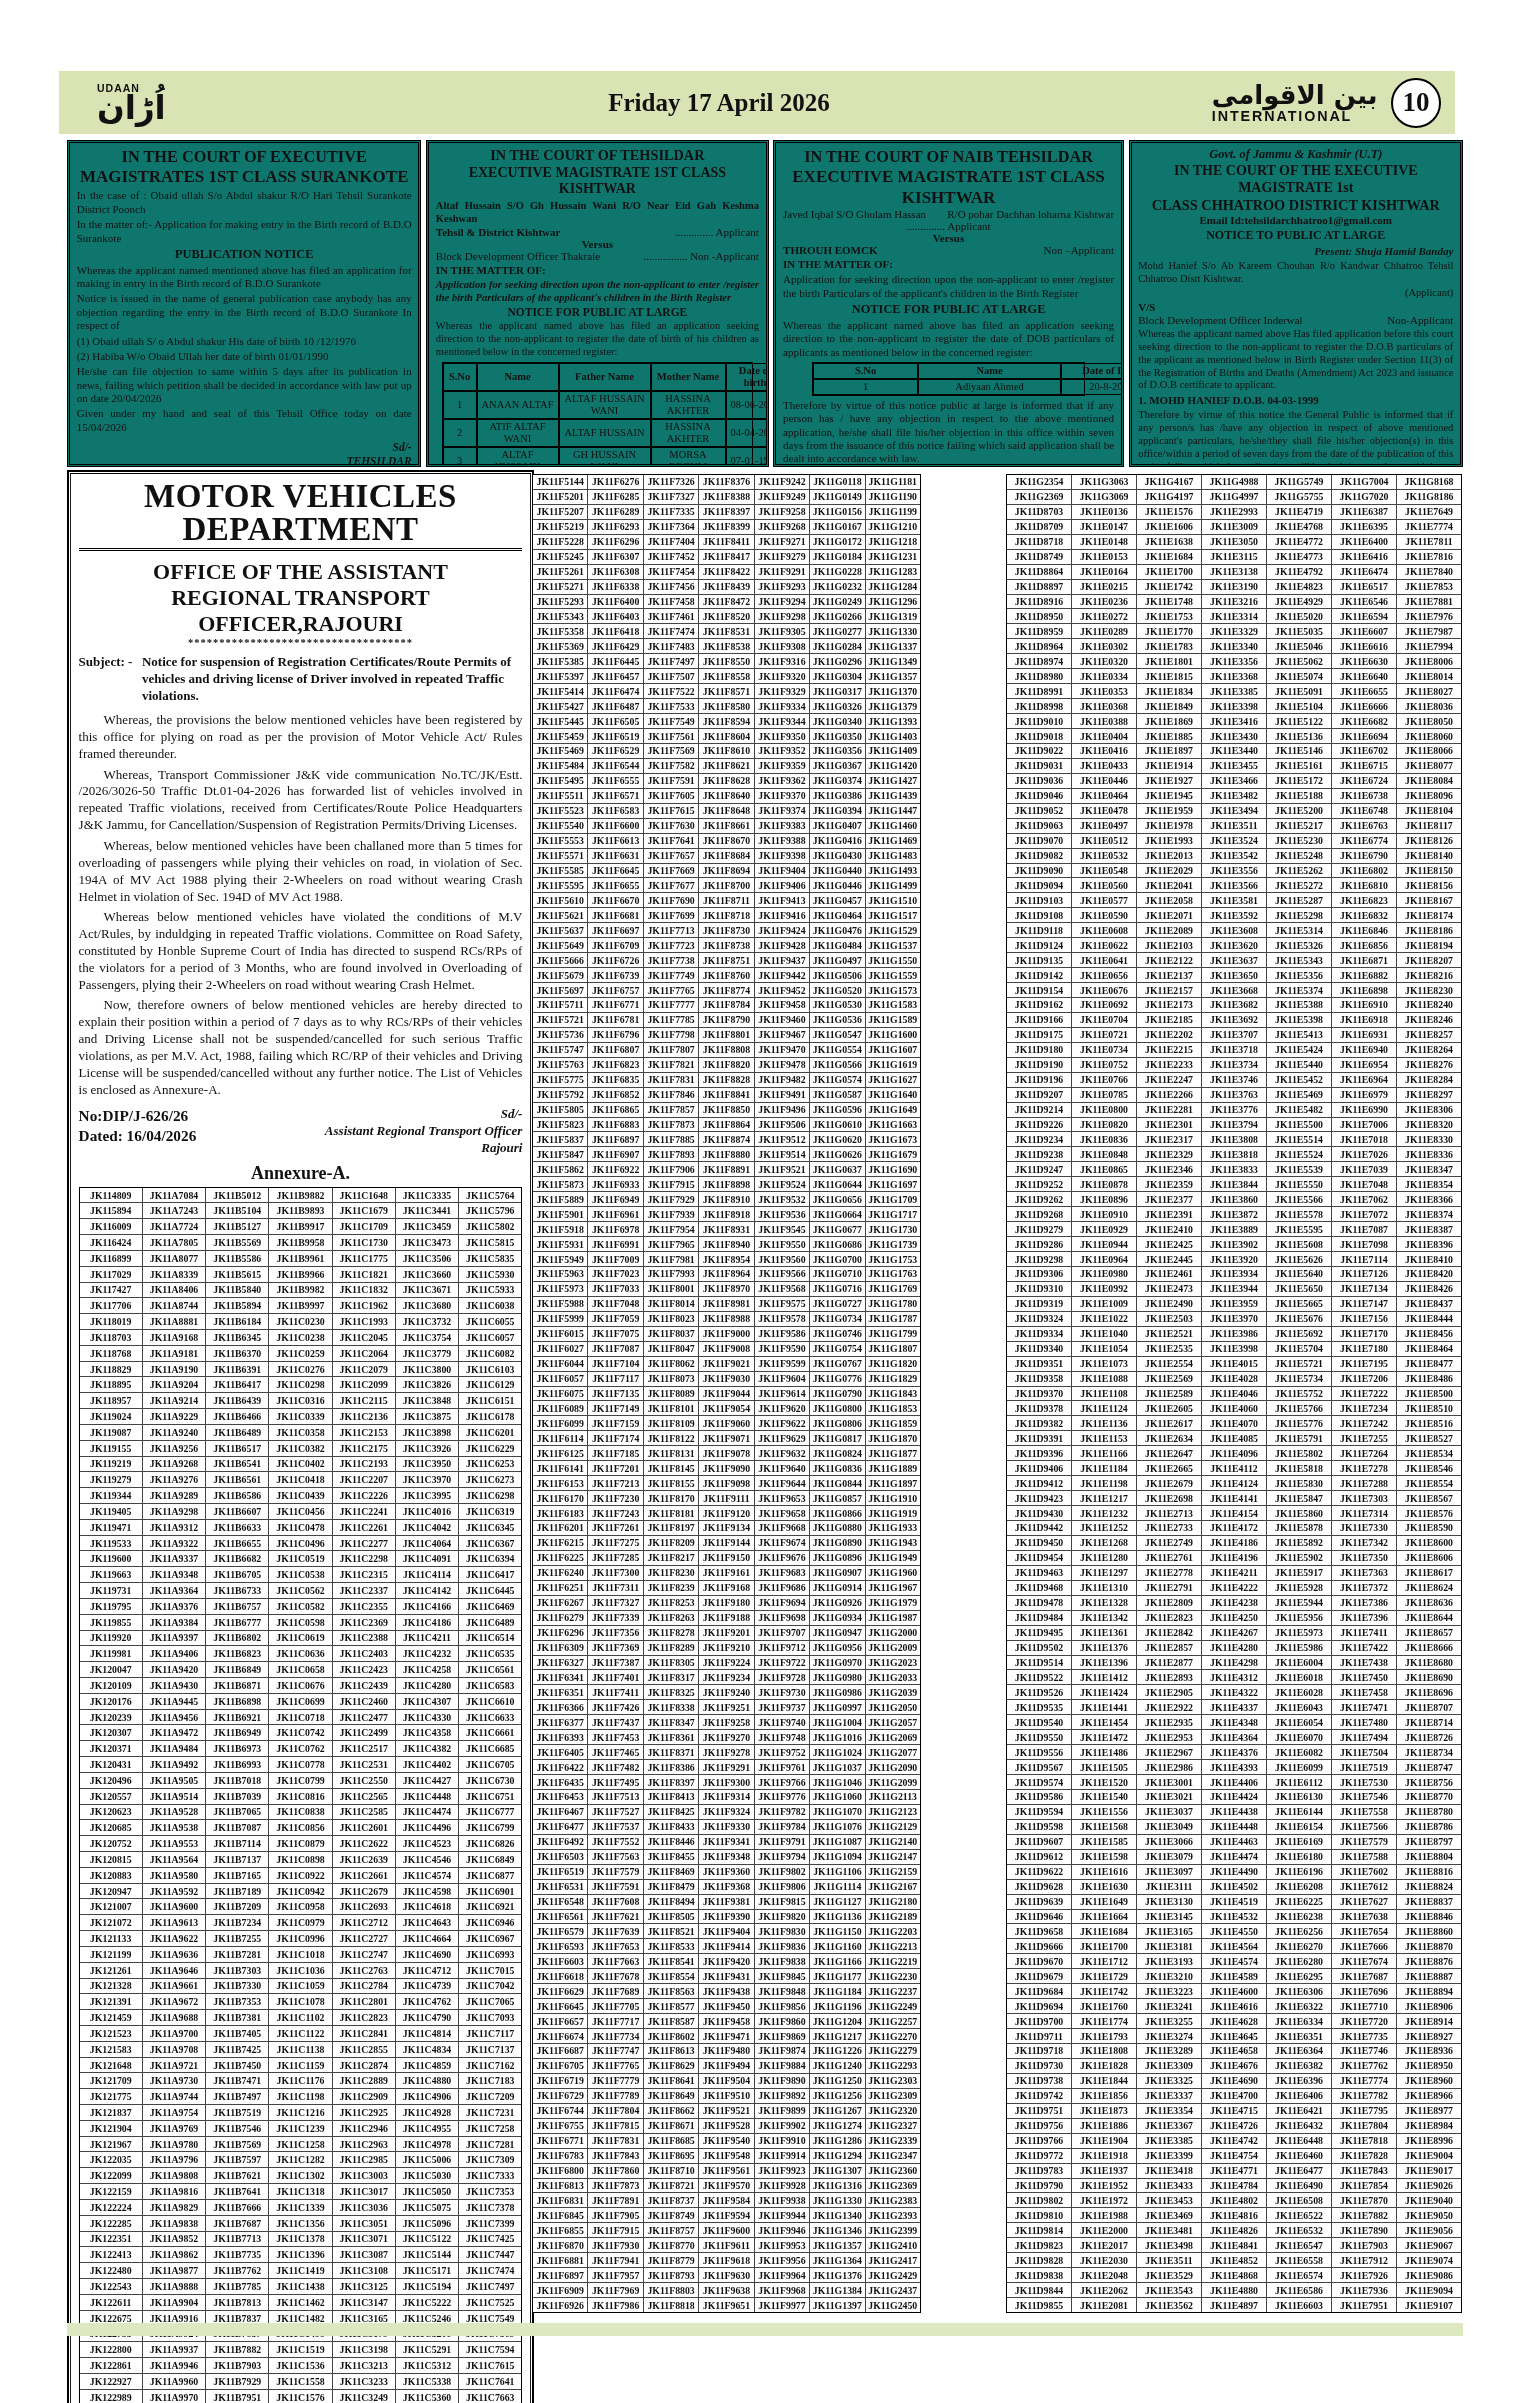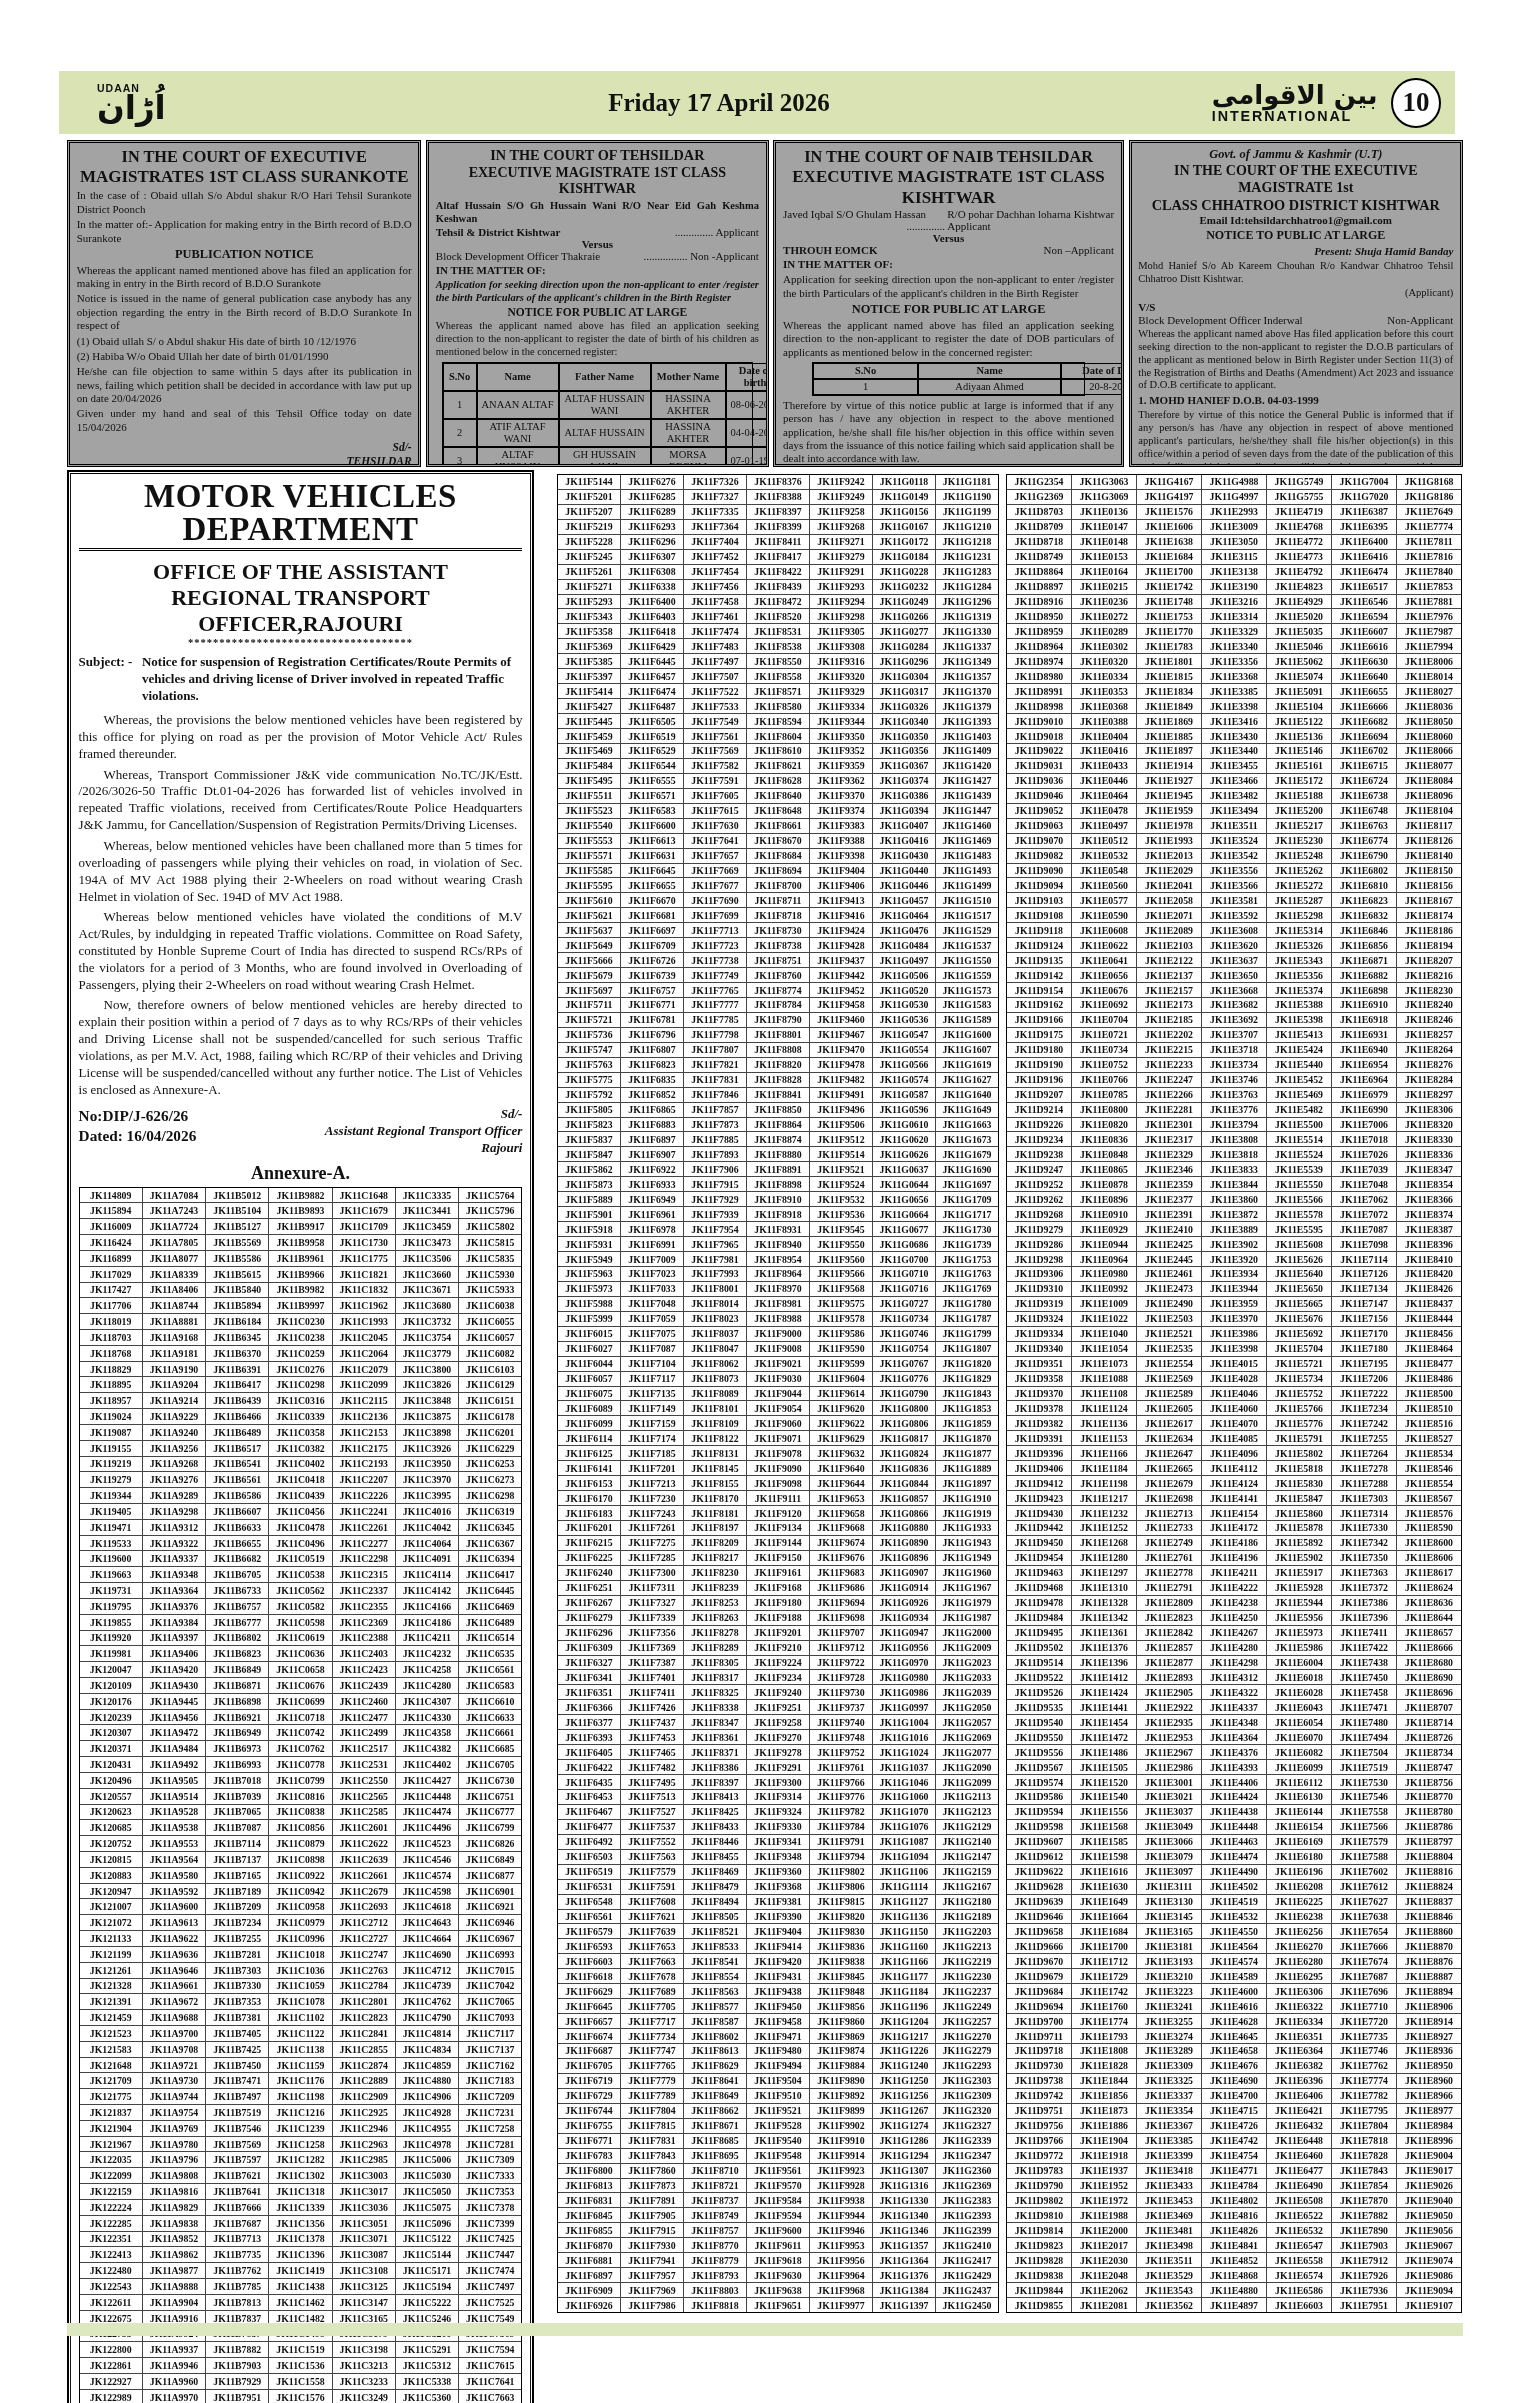--- a/index.html
+++ b/index.html
@@ -15,21 +15,21 @@
   .udaan-urdu { font-family:"DejaVu Sans",sans-serif; font-size:32.5px; font-weight:bold; line-height:0.9; }
   .mast-center { flex:1; text-align:center; font-size:25px; font-weight:bold; }
   .mast-right { width:382px; display:flex; align-items:center; justify-content:flex-end; gap:13.4px; padding-right:14px; }
   .urdu-title { font-family:"DejaVu Sans",sans-serif; font-size:26px; font-weight:bold; line-height:1; text-align:right; }
   .intl { font-family:"Liberation Sans",sans-serif; font-size:14.3px; font-weight:bold; letter-spacing:1.9px; }
   .pagenum { width:50px; height:50px; border:2.9px solid #000; border-radius:50%; background:#fff;
              display:flex; align-items:center; justify-content:center; font-size:27px; font-weight:bold; }
 
   
   .notices { position:absolute; left:67px; top:140px; width:1396px; height:327px; display:flex; gap:4.8px; }
-  .nbox { border:3.8px double #000; background:#a3a3a3; padding:3.8px 6.7px; overflow:hidden; }
+  .nbox { border:3.8px double #000; background:#0f766e; padding:3.8px 6.7px; overflow:hidden; }
   .n1 { width:356px; } .n2 { width:344px; } .n3 { width:352px; } .n4 { width:336px; }
   .nt1 { text-align:center; font-weight:bold; font-size:16.3px; line-height:1.25; }
   .nt2 { text-align:center; font-weight:bold; font-size:17px; line-height:1.2; }
   .nbody { font-size:11px; line-height:1.22; text-align:justify; margin-top:1.9px; }
   .nb-sm { font-size:10.5px; }
   .ncenter { text-align:center; font-weight:bold; font-size:12.4px; margin:1.9px 0; }
   .nitalic { font-style:italic; font-weight:bold; }
   .nsig { text-align:right; font-weight:bold; font-style:italic; font-size:11.5px; line-height:1.25; margin-top:5.7px; }
   .vsline { text-align:center; font-weight:bold; font-size:11px; }
   .split { display:flex; justify-content:space-between; font-size:11px; }
@@ -58,21 +58,21 @@
   .mv-ref { font-weight:bold; font-size:15.3px; line-height:1.3; }
   .mv-sig { text-align:right; font-weight:bold; font-style:italic; font-size:13px; line-height:1.3; }
   .annex-label { text-align:center; font-weight:bold; font-size:18px; margin:5.7px 0 2.9px 0; }
 
   
   .vtable { display:grid; background:#444; gap:1px; border:1.9px solid #000; }
   .vtable .vcell { background:#fff; display:flex; align-items:center; justify-content:center;
                    font-size:9.8px; font-weight:bold; font-family:"Liberation Serif",serif;
                    white-space:nowrap; overflow:hidden; }
   .vt-left { flex:1; grid-template-columns:repeat(7,1fr); grid-auto-rows:1fr; }
-  .vt-a { position:absolute; left:557px; top:474px; width:442px; height:1839px;
+  .vt-a { position:absolute; left:532px; top:474px; width:389px; height:1839px;
           grid-template-columns:repeat(7,1fr); grid-auto-rows:1fr; }
   .vt-b { position:absolute; left:1006px; top:474px; width:456px; height:1839px;
           grid-template-columns:repeat(7,1fr); grid-auto-rows:1fr; }
 
   .bottom-strip { position:absolute; left:67px; top:2323px; width:1396px; height:13.4px; background:#dde7c0; }
 </style>
 </head>
 <body>
 
 <div class="page">

